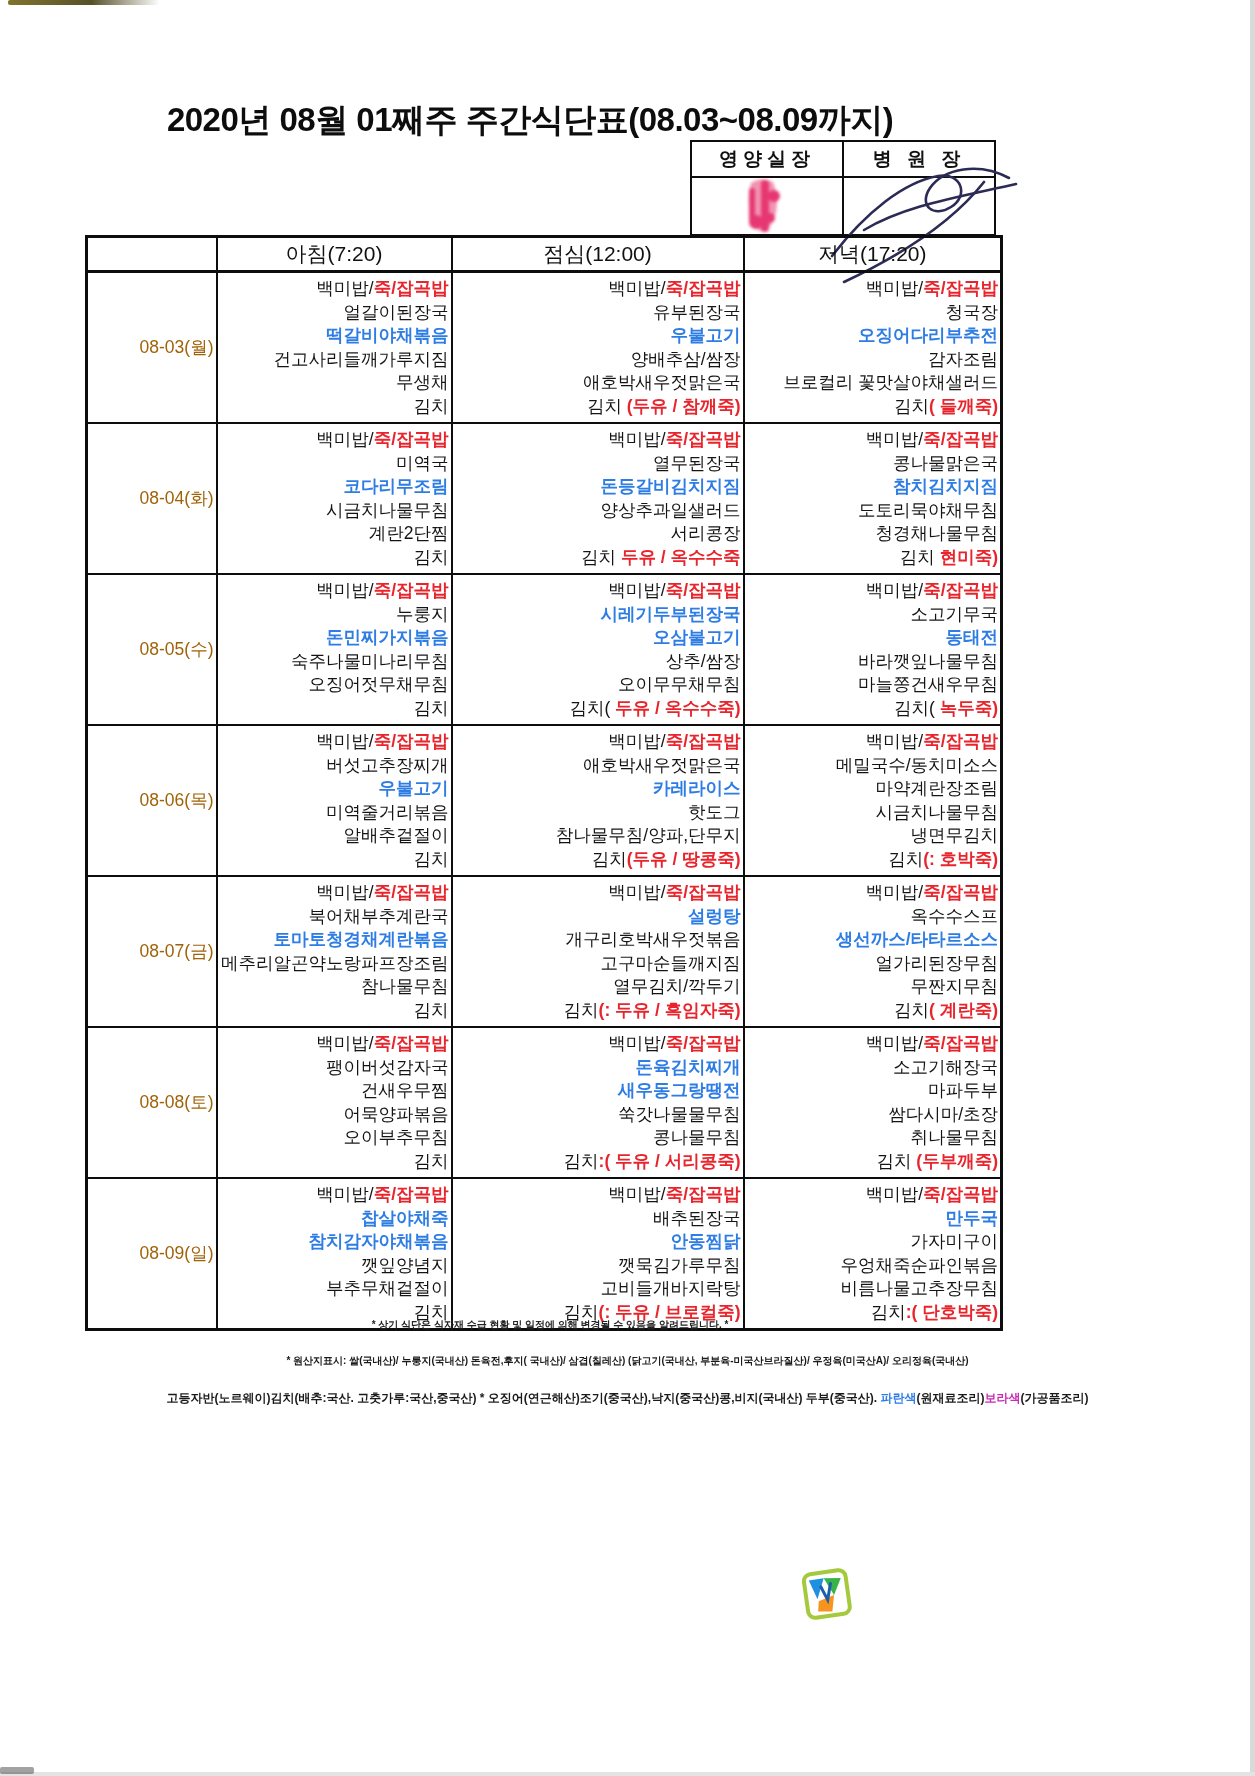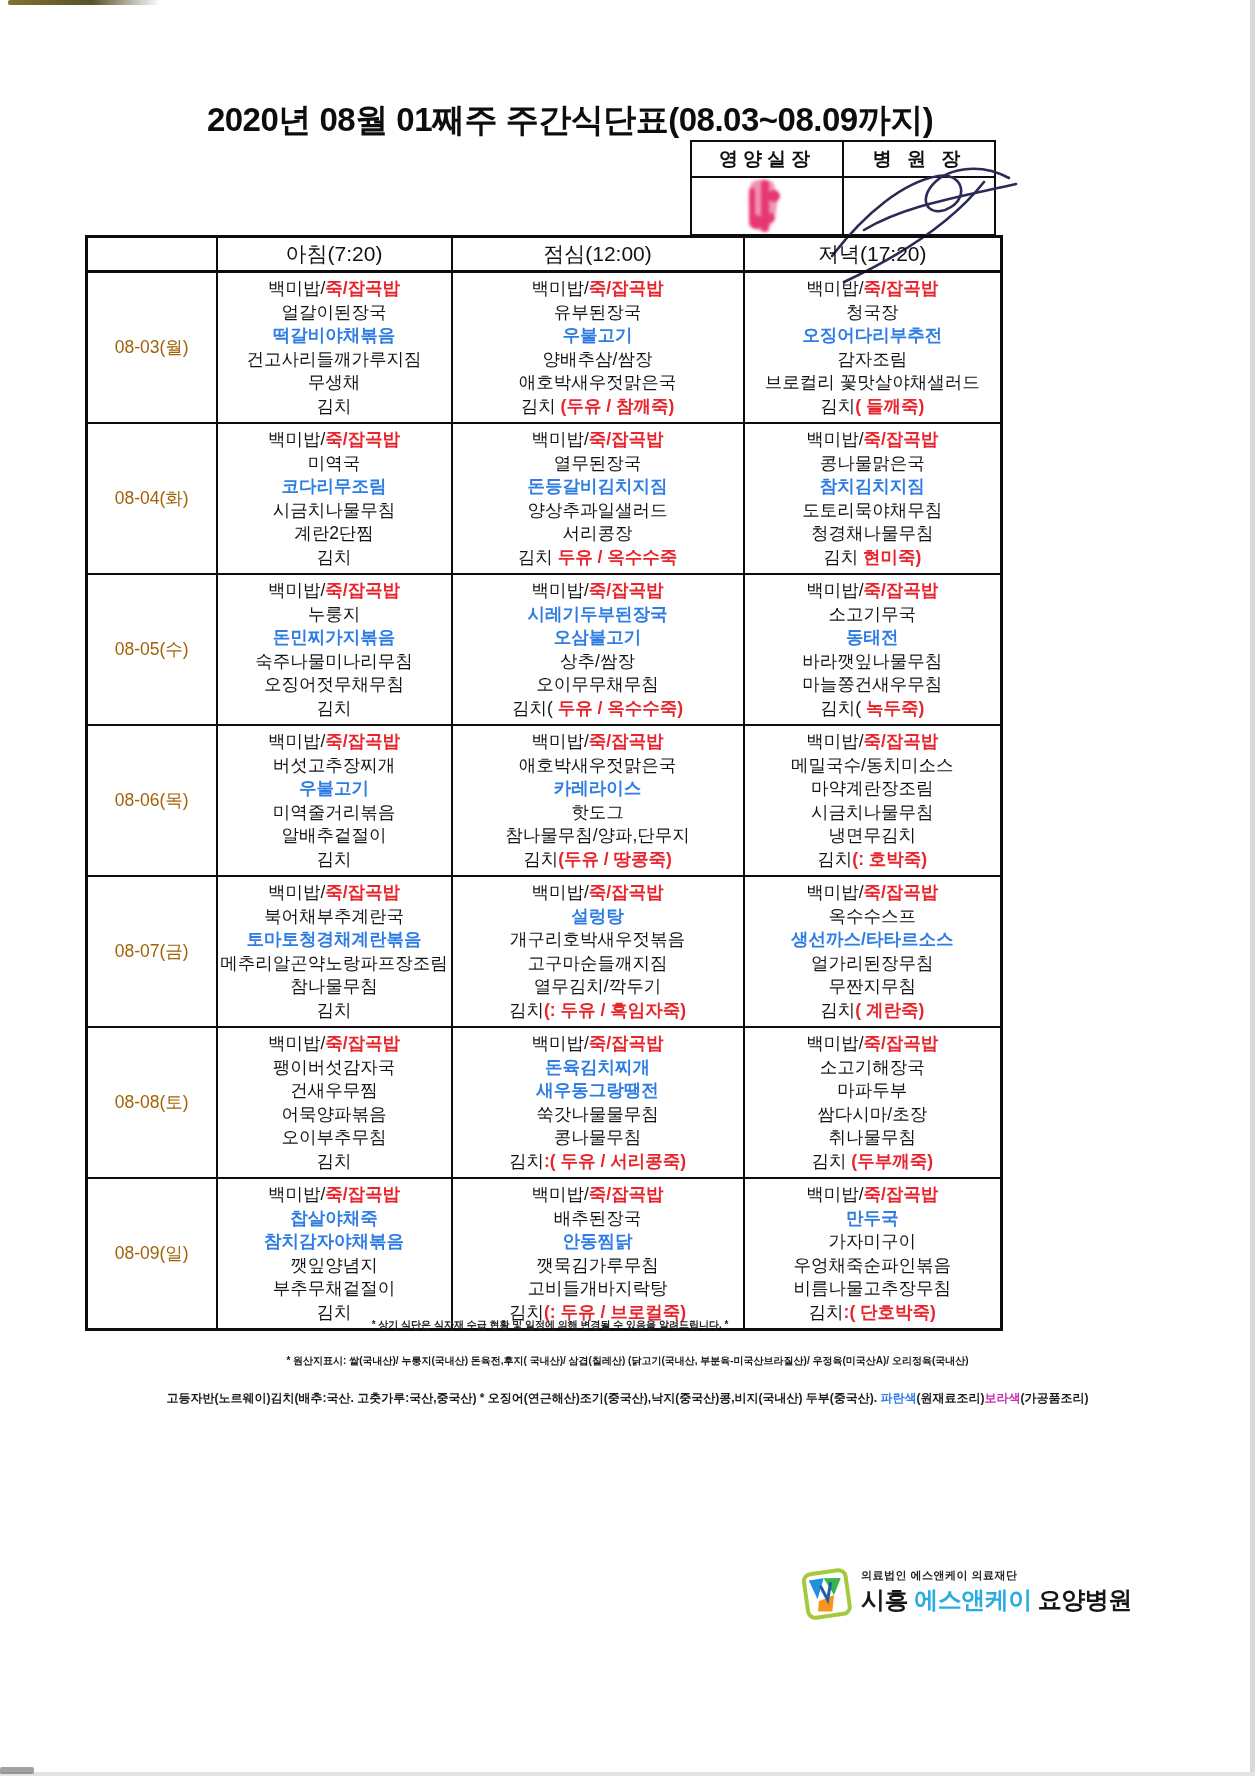--- a/index.html
+++ b/index.html
@@ -9,21 +9,21 @@
   }
   
   .smudge-top{position:absolute;top:0;left:8px;width:152px;height:5px;opacity:.85;
     background:linear-gradient(90deg,#6b5a07,#3a3305 55%,rgba(58,51,5,0));border-radius:2px;}
   .edge-right{position:absolute;top:0;right:0;width:5px;height:100%;background:#d9d9d9;}
   .edge-bottom{position:absolute;bottom:0;left:0;width:100%;height:4px;background:#e3e3e3;}
   .speck-bl{position:absolute;bottom:2px;left:0;width:34px;height:7px;background:#555;opacity:.55;border-radius:2px;}
 
   .title{
     position:absolute;top:98px;left:0;width:1060px;margin:0;text-align:center;
-    font-size:33px;font-weight:800;letter-spacing:-0.5px;color:#0d0d0d;padding-left:40px;
+    font-size:33px;font-weight:800;letter-spacing:-0.5px;color:#0d0d0d;
   }
 
   
   .approval{position:absolute;top:140px;left:690px;border-collapse:collapse;}
   .approval th,.approval td{border:2px solid #0d0d0d;}
   .approval th{width:146px;height:34px;font-size:19px;font-weight:700;letter-spacing:5px;padding:0 2px;}
   .approval td{height:54px;position:relative;}
   .stamp-svg{position:absolute;left:42px;top:-4px;overflow:visible;}
   .sig-svg{position:absolute;left:-40px;top:-18px;overflow:visible;}
 
@@ -34,21 +34,21 @@
   }
   .menu col.c-day{width:130px;}
   .menu col.c-b{width:235px;}
   .menu col.c-l{width:292px;}
   .menu col.c-d{width:258px;}
   .menu thead th{
     height:32px;border:2px solid #0d0d0d;border-bottom:3px solid #0d0d0d;
     font-size:21px;font-weight:400;padding:0;
   }
   .menu tbody td{
-    border:2px solid #0d0d0d;text-align:center;vertical-align:middle;
+    border:2px solid #0d0d0d;text-align:right;vertical-align:middle;
     padding:4px 2px;font-size:17.5px;line-height:23.5px;
   }
   .menu tbody tr{height:149px;}
   .day-cell{font-size:18px;color:#a16207;}
   .menu-line{white-space:nowrap;}
   .c-k{color:#141414;}
   .c-r{color:var(--red);font-weight:700;}
   .c-b{color:var(--blue);font-weight:700;}
 
   
@@ -334,19 +334,15 @@
   <div class="logo">
     <svg class="logo-icon" width="54" height="58" viewBox="0 0 54 58">
       <g transform="rotate(-8 27 29)">
         <rect x="6" y="6" width="42" height="44" rx="7" fill="#ffffff" stroke="var(--logo-green)" stroke-width="4"></rect>
         <path d="M11 12 L26 12 L17 32 Z" fill="#1f8fe0"></path>
         <path d="M26 12 L43 14 L34 30 Z" fill="#37b34a"></path>
         <path d="M18 34 L34 30 L30 46 L16 44 Z" fill="#f7941d"></path>
         <path d="M22 20 L27 34 L32 18" fill="none" stroke="#1b5faa" stroke-width="3" stroke-linecap="round"></path>
       </g>
     </svg>
-    <div class="logo-text">
-      <div class="logo-small">의료법인 에스앤케이 의료재단</div>
-      <div class="logo-big"><span>시흥 </span><span class="logo-mid">에스앤케이</span><span> 요양병원</span></div>
-    </div>
   </div>
 
 </div>
 
 </body></html>

